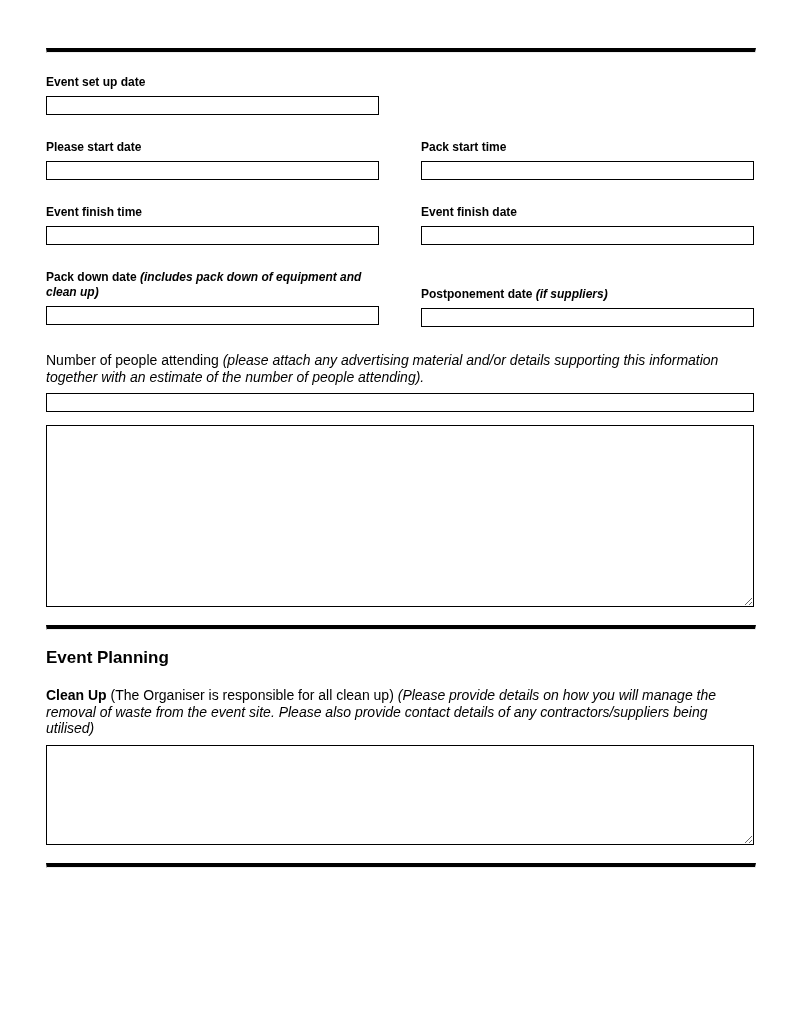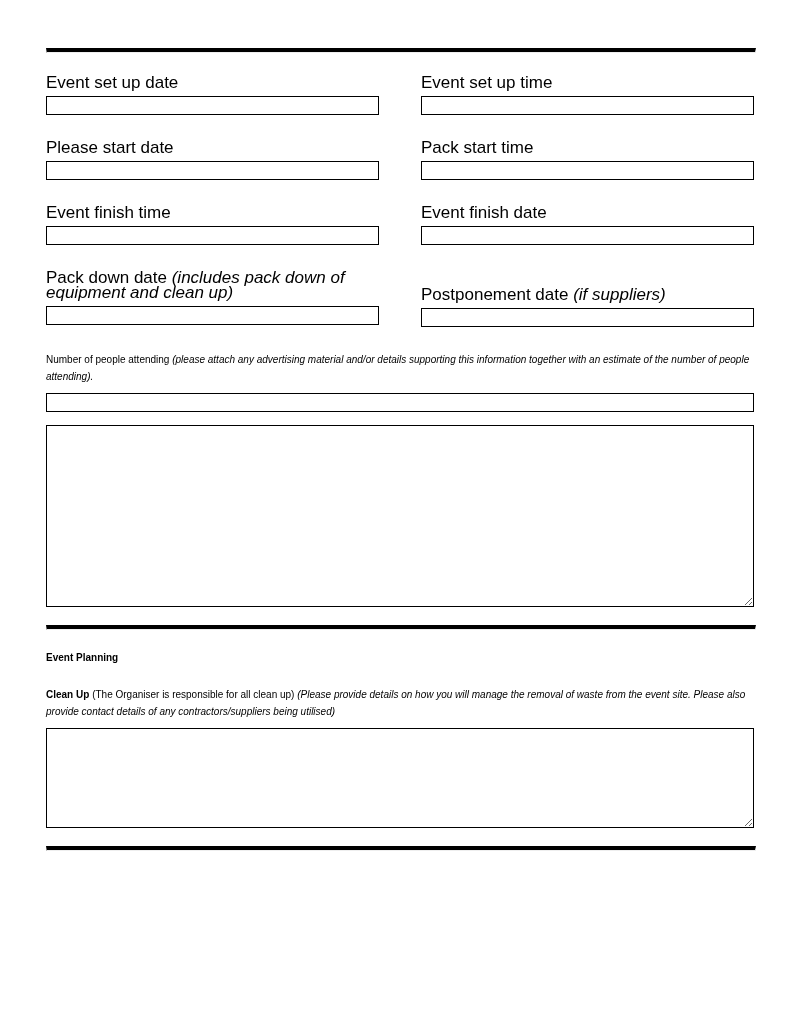--- a/index.html
+++ b/index.html
@@ -43,25 +43,26 @@
     width: 708px;
     justify-content: space-between;
     align-items: flex-start;
   }
   .col {
     width: 333px;
     flex: 0 0 333px;
   }
 
   .label {
-    font-size: 17px;
+    font-size: 12px;
     line-height: 15px;
     color: #000000;
     margin: 0 0 6px 0;
     white-space: pre-wrap;
+    font-weight: bold;
   }
   .label .it {
     font-style: italic;
   }
 
   .field {
     box-sizing: border-box;
     width: 100%;
     height: 19px;
     border: 1.6px solid #000000;
@@ -74,30 +75,30 @@
     width: 708px;
     height: 19px;
     border: 1.6px solid #000000;
     background: #ffffff;
     display: block;
   }
 
   .spacer-sm { height: 13px; }
 
   .para {
-    font-size: 10px;
+    font-size: 14px;
     line-height: 16.5px;
     margin: 0 0 8px 0;
     width: 708px;
   }
   .para .it { font-style: italic; }
   .para .bold { font-weight: bold; }
 
   .section-title {
-    font-size: 10px;
+    font-size: 17px;
     font-weight: bold;
     line-height: 15px;
     margin: 0 0 22px 0;
   }
 
   .textarea-lg {
     box-sizing: border-box;
     width: 708px;
     height: 182px;
     border: 1.6px solid #000000;
@@ -122,24 +123,20 @@
 <div class="page">
   <div class="content">
 
     <hr class="rule rule-top">
 
     <div class="row blk">
       <div class="col">
         <div class="label">Event set up date</div>
         <input class="field" type="text" value="" style="">
       </div>
-      <div class="col">
-        <div class="label">Event set up time</div>
-        <input class="field" type="text" value="" style="">
-      </div>
     </div>
 
     <div class="spacer-sm"></div>
 
     <div class="row blk">
       <div class="col">
         <div class="label">Please start date</div>
         <input class="field" type="text" value="" style="">
       </div>
       <div class="col">

